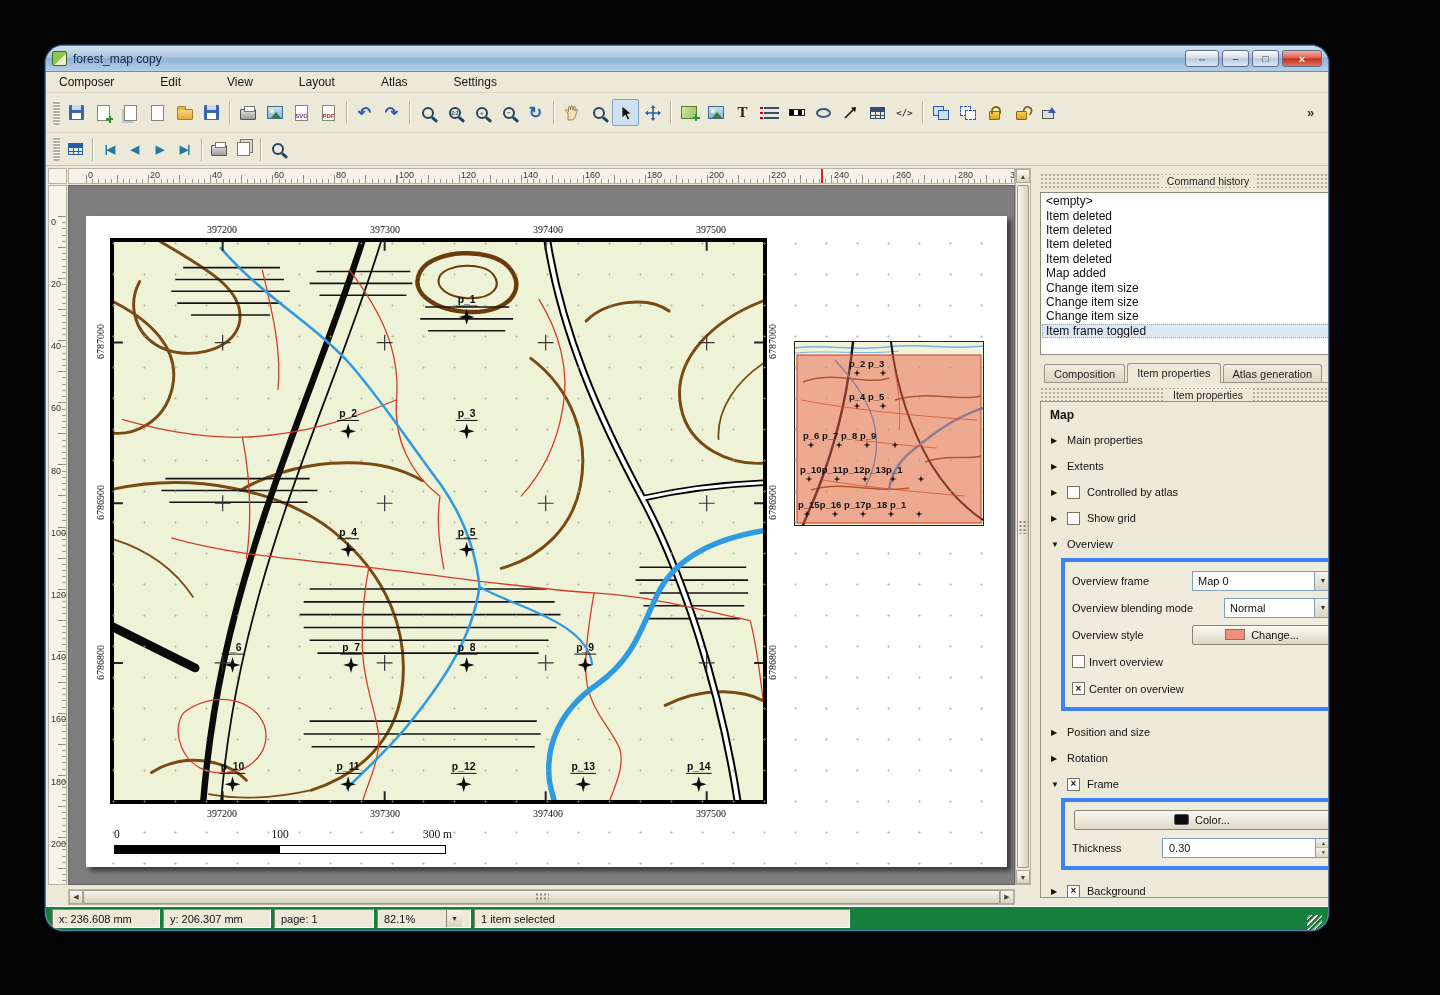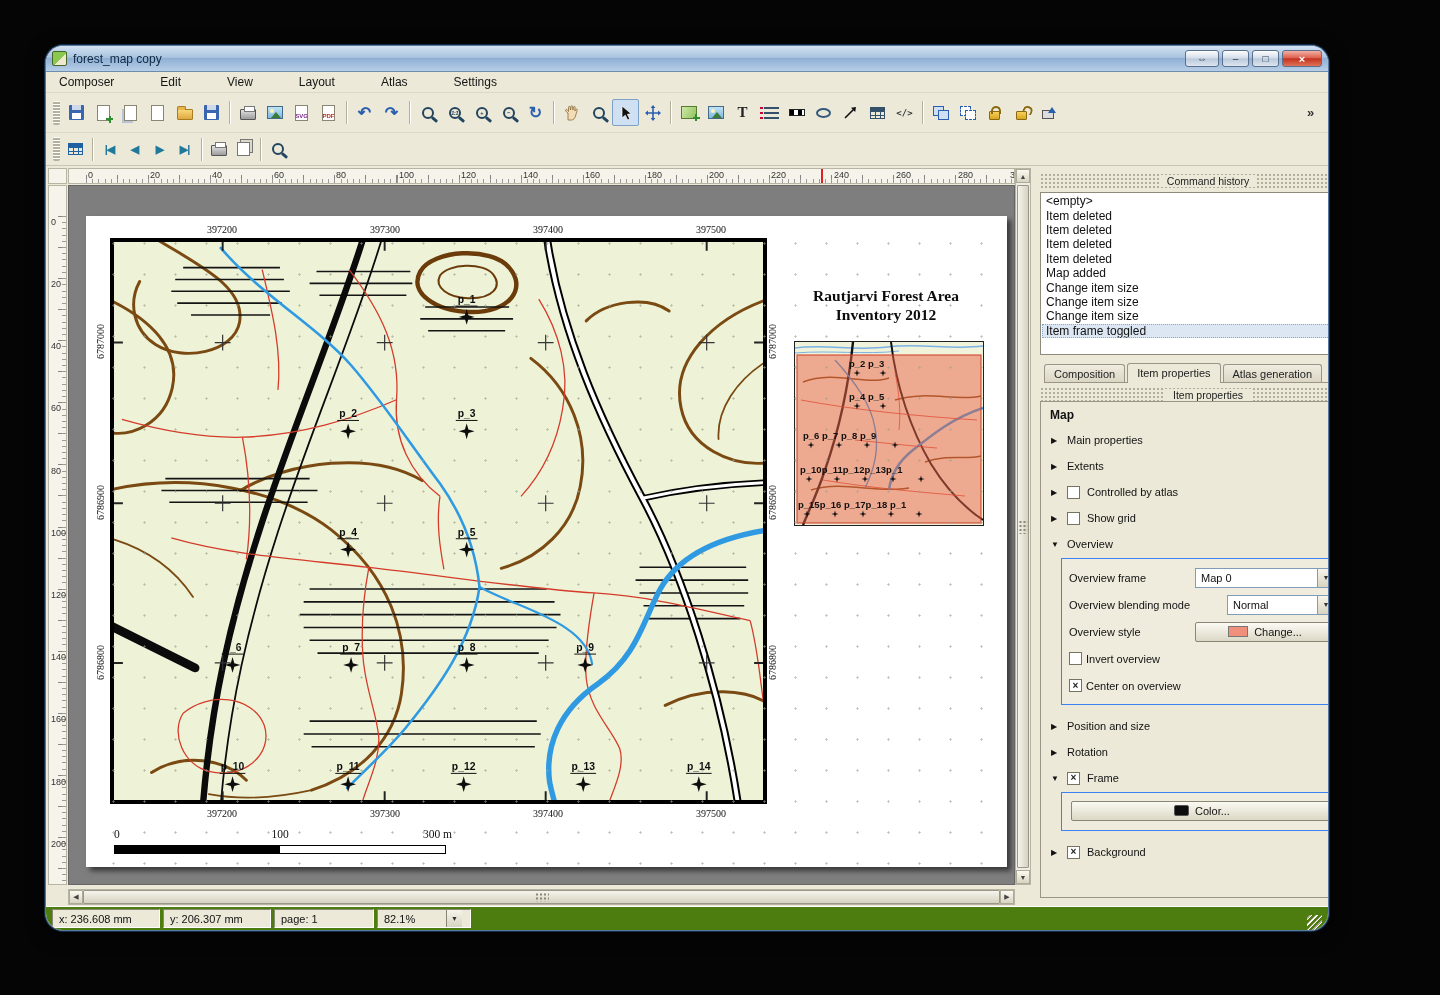--- a/index.html
+++ b/index.html
@@ -122,37 +122,37 @@
 .tab{font-size:11px;padding:3px 9px 2px;border:1px solid #9a9687;border-bottom:none;border-radius:3px 3px 0 0;background:linear-gradient(#f0ecdf,#dbd6c4);color:#222;}
 .tab.active{background:#ece9d8;padding-bottom:4px;margin-bottom:-1px;}
 .props-wrap{position:absolute;left:2px;right:2px;top:235px;bottom:8px;}
 .props{position:absolute;left:0;top:0;right:20px;bottom:0;border:1px solid #9a9687;background:#ece9d8;overflow:hidden;}
 .props-scrollbar{position:absolute;right:0;top:0;width:17px;bottom:0;background:#f1efe3;border:1px solid #b8b4a4;}
 .pthumb{position:absolute;left:1px;right:1px;top:16px;height:100px;background:linear-gradient(90deg,#f6f4ec,#d6d2c0);border:1px solid #9a968a;}
 .map-hdr{font-size:12px;font-weight:bold;color:#111;padding:6px 9px 5px;}
 .sec{display:flex;align-items:center;gap:7px;height:26px;padding:0 10px;font-size:11px;color:#111;}
 .arrow{font-size:8px;color:#111;width:9px;flex:none;}
 .cb{width:13px;height:13px;border:1px solid #77735f;background:#fff;display:flex;align-items:center;justify-content:center;font-size:10px;font-weight:bold;color:#1a1a1a;flex:none;line-height:1;}
-.groupbox{margin:1px 12px 8px 20px;border:1px solid #3b82f6;background:#efecdd;padding:5px 7px;}
+.groupbox{margin:1px 12px 8px 20px;border:4px solid #3b82f6;background:#efecdd;padding:5px 7px;}
 .prow{display:flex;align-items:center;min-height:27px;font-size:11px;gap:4px;color:#111;}
 .prow .lbl{flex:1;}
 .combo{width:140px;height:20px;background:#fff;border:1px solid #7f9db9;display:flex;align-items:center;font-size:11px;padding-left:5px;flex:none;}
 .combo.narrow{width:108px;}
 .combo .carrow{margin-left:auto;width:17px;height:100%;background:linear-gradient(#f6f4ea,#d8d4c2);border-left:1px solid #7f9db9;display:flex;align-items:center;justify-content:center;font-size:7px;color:#333;}
 .btn{height:20px;border:1px solid #8a8674;background:linear-gradient(#fbfaf3,#dcd8c6);display:flex;align-items:center;justify-content:center;gap:6px;font-size:11px;color:#111;padding:0 8px;border-radius:2px;flex:none;}
 .btn.w140{width:140px;}
 .btn.wide{flex:1;margin:2px 2px 4px;}
 .swatch-pink{width:20px;height:11px;background:#ef8f7c;border:1px solid #777;}
 .swatch-black{width:15px;height:11px;background:#0d0d0d;border:1px solid #555;border-radius:2px;}
 .spin{width:170px;height:20px;background:#fff;border:1px solid #7f9db9;display:flex;align-items:center;padding-left:6px;font-size:11px;flex:none;}
 .spin-btns{margin-left:auto;width:16px;height:100%;display:flex;flex-direction:column;border-left:1px solid #7f9db9;}
 .spin-btns div{flex:1;background:linear-gradient(#f6f4ea,#d8d4c2);font-size:5px;display:flex;align-items:center;justify-content:center;color:#333;}
 .spin-btns div:first-child{border-bottom:1px solid #c0bcaa;}
 
-.statusbar{height:24px;background:#4d7c0f;border-top:1px solid #fff;display:flex;align-items:center;gap:3px;padding:0 6px;font-size:11px;color:#111;flex:none;}
+.statusbar{height:24px;background:#15803d;border-top:1px solid #fff;display:flex;align-items:center;gap:3px;padding:0 6px;font-size:11px;color:#111;flex:none;}
 .sfield{height:19px;border:1px solid;border-color:#8a8674 #fff #fff #8a8674;display:flex;align-items:center;padding:0 6px;background:#ece9d8;}
 .f-x{width:108px;}.f-y{width:108px;}.f-page{width:100px;}
 .f-zoom{width:94px;padding-right:8px;}
 .f-zoom .carrow{margin-left:auto;width:16px;height:100%;background:linear-gradient(#f6f4ea,#d8d4c2);border-left:1px solid #8a8674;display:flex;align-items:center;justify-content:center;font-size:7px;color:#333;}
 .f-sel{width:376px;}
 .grip{margin-left:auto;width:15px;height:15px;align-self:flex-end;background:repeating-linear-gradient(135deg,transparent 0 2px,#aaa692 2px 3px,#fff 3px 4px);}
 
 .mapsvg text{font-family:"Liberation Sans",sans-serif;}
 .ptlabel{font-size:10.5px;font-weight:600;fill:#0d0d0d;}
 .ovlabel{font-size:9.5px;font-weight:bold;fill:#111;}
@@ -537,24 +537,20 @@
         <span class="gx" style="left:277px;top:592px">397300</span>
         <span class="gx" style="left:440px;top:592px">397400</span>
         <span class="gx" style="left:603px;top:592px">397500</span>
         <span class="gy" style="left:-8px;top:120px">6787000</span>
         <span class="gy" style="left:-8px;top:281px">6786900</span>
         <span class="gy" style="left:-8px;top:441px">6786800</span>
         <span class="gy" style="left:664px;top:120px">6787000</span>
         <span class="gy" style="left:664px;top:281px">6786900</span>
         <span class="gy" style="left:664px;top:441px">6786800</span>
 
-        <div class="comp-title">
-          <div>Rautjarvi Forest Area</div>
-          <div>Inventory 2012</div>
-        </div>
 
         <div class="overview-item">
           <svg viewBox="0 0 188 183" width="100%" height="100%" preserveAspectRatio="none">
             <rect width="188" height="183" fill="#f0f3da"></rect>
             <g fill="none" stroke="#79b2e4">
                 <path d="M0,6 C30,2 60,9 92,5 C124,1 158,8 188,4" stroke-width="1.5"></path>
                 <path d="M0,11 C36,8 70,13 104,9" stroke-width="1"></path>
               </g>
             <g fill="none" stroke="#7a4a12" stroke-width="1.5">
                 <path d="M8,40 C40,28 72,44 94,36"></path>
@@ -747,20 +743,30 @@
             <span>Frame</span>
           </div>
 
           <div class="groupbox">
             <div class="prow">
               <div class="btn wide">
                 <span class="swatch-black"></span>
                 <span>Color...</span>
               </div>
             </div>
+            <div class="prow">
+              <span class="lbl">Thickness</span>
+              <div class="spin">
+                <span>0.30</span>
+                <div class="spin-btns">
+                  <div>▲</div>
+                  <div>▼</div>
+                </div>
+              </div>
+            </div>
           </div>
 
           <div class="sec">
             <span class="arrow">▶</span>
             <span class="cb">
                 <span>×</span>
               </span>
             <span>Background</span>
           </div>
         </div>
@@ -775,16 +781,17 @@
   </div>
 
   <div class="statusbar">
     <div class="sfield f-x">x: 236.608 mm</div>
     <div class="sfield f-y">y: 206.307 mm</div>
     <div class="sfield f-page">page: 1</div>
     <div class="sfield f-zoom">
       <span>82.1%</span>
       <span class="carrow">▼</span>
     </div>
+    <div class="sfield f-sel">1 item selected</div>
     <div class="grip"></div>
   </div>
 
 </div>
 
 </body></html>

